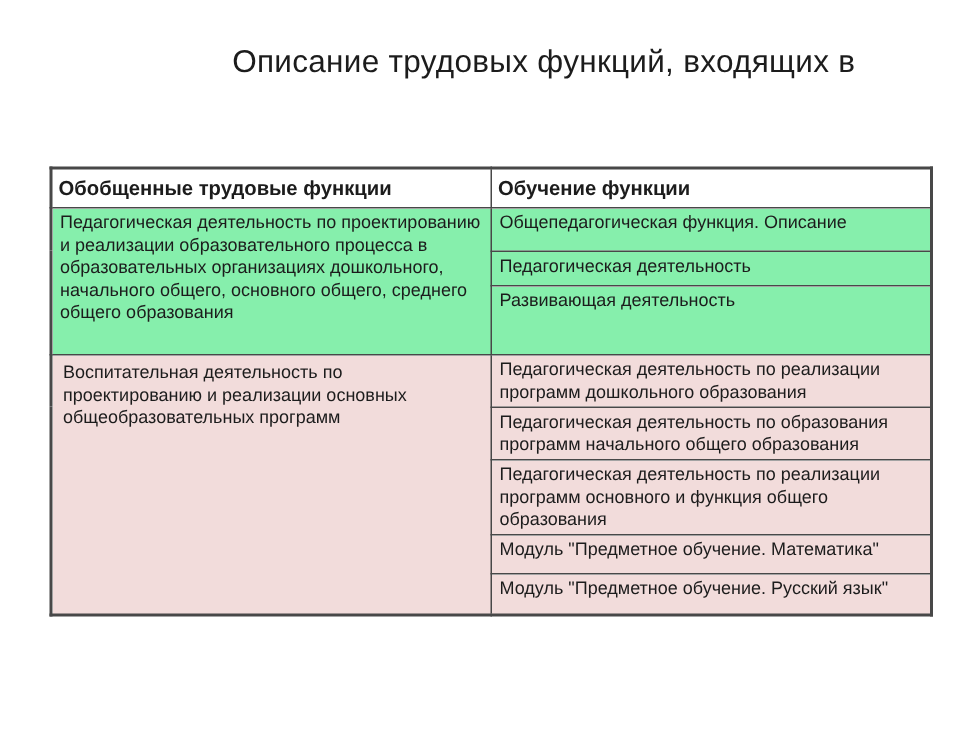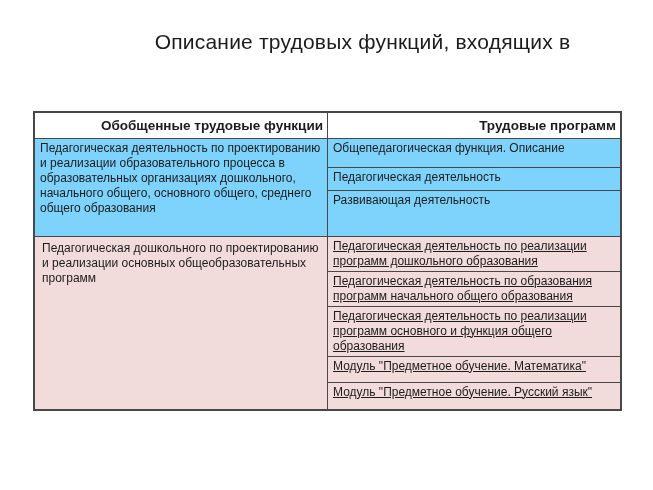--- a/index.html
+++ b/index.html
@@ -40,38 +40,37 @@
     table-layout: fixed;
     border: 2px solid var(--border-color, #484848);
     font-size: 12px;
     line-height: 15px;
   }
   table.functions-table col { width: 50%; }
   table.functions-table th {
     border: 1px solid var(--border-color, #484848);
     font-size: 13.5px;
     font-weight: bold;
-    text-align: right;
+    text-align: left;
     vertical-align: middle;
     padding: 2px 4px;
     background: #ffffff;
     color: #1c1c1c;
   }
   table.functions-table td {
     border: 1px solid var(--border-color, #484848);
     vertical-align: top;
     text-align: left;
     padding: 2px 4px 2px 5px;
-    background: #7dd3fc;
+    background: #86efac;
     color: #1c1c1c;
     overflow: hidden;
   }
   table.functions-table td.highlight {
     background: var(--highlight-color, #f2dcdb);
-    text-decoration: underline;
   }
   table.functions-table td.gen-cell-highlight {
     background: var(--highlight-color, #f2dcdb);
     padding-left: 7px;
     padding-top: 4px;
   }
 </style>
 </head>
 <body>
 
@@ -82,36 +81,36 @@
   </div>
 
   <table class="functions-table">
     <colgroup>
         <col>
         <col>
       </colgroup>
     <tbody>
         <tr style="height:26px">
       <th>Обобщенные трудовые функции</th>
-      <th>Трудовые программ</th>
+      <th>Обучение функции</th>
     </tr>
 
     <tr style="height:29px">
       <td rowspan="3">Педагогическая деятельность по проектированию и реализации образовательного процесса в образовательных организациях дошкольного, начального общего, основного общего, среднего общего образования</td>
       <td>Общепедагогическая функция. Описание</td>
     </tr>
     <tr style="height:23px">
       <td>Педагогическая деятельность</td>
     </tr>
     <tr style="height:46px">
       <td>Развивающая деятельность</td>
     </tr>
 
     <tr style="height:34px">
-      <td rowspan="5" class="gen-cell-highlight">Педагогическая дошкольного по проектированию и реализации основных общеобразовательных программ</td>
+      <td rowspan="5" class="gen-cell-highlight">Воспитательная деятельность по проектированию и реализации основных общеобразовательных программ</td>
       <td class="highlight">Педагогическая деятельность по реализации программ дошкольного образования</td>
     </tr>
     <tr style="height:28px">
       <td class="highlight">Педагогическая деятельность по образования программ начального общего образования</td>
     </tr>
     <tr style="height:46px">
       <td class="highlight">Педагогическая деятельность по реализации программ основного и функция общего образования</td>
     </tr>
     <tr style="height:26px">
       <td class="highlight">Модуль "Предметное обучение. Математика"</td>

